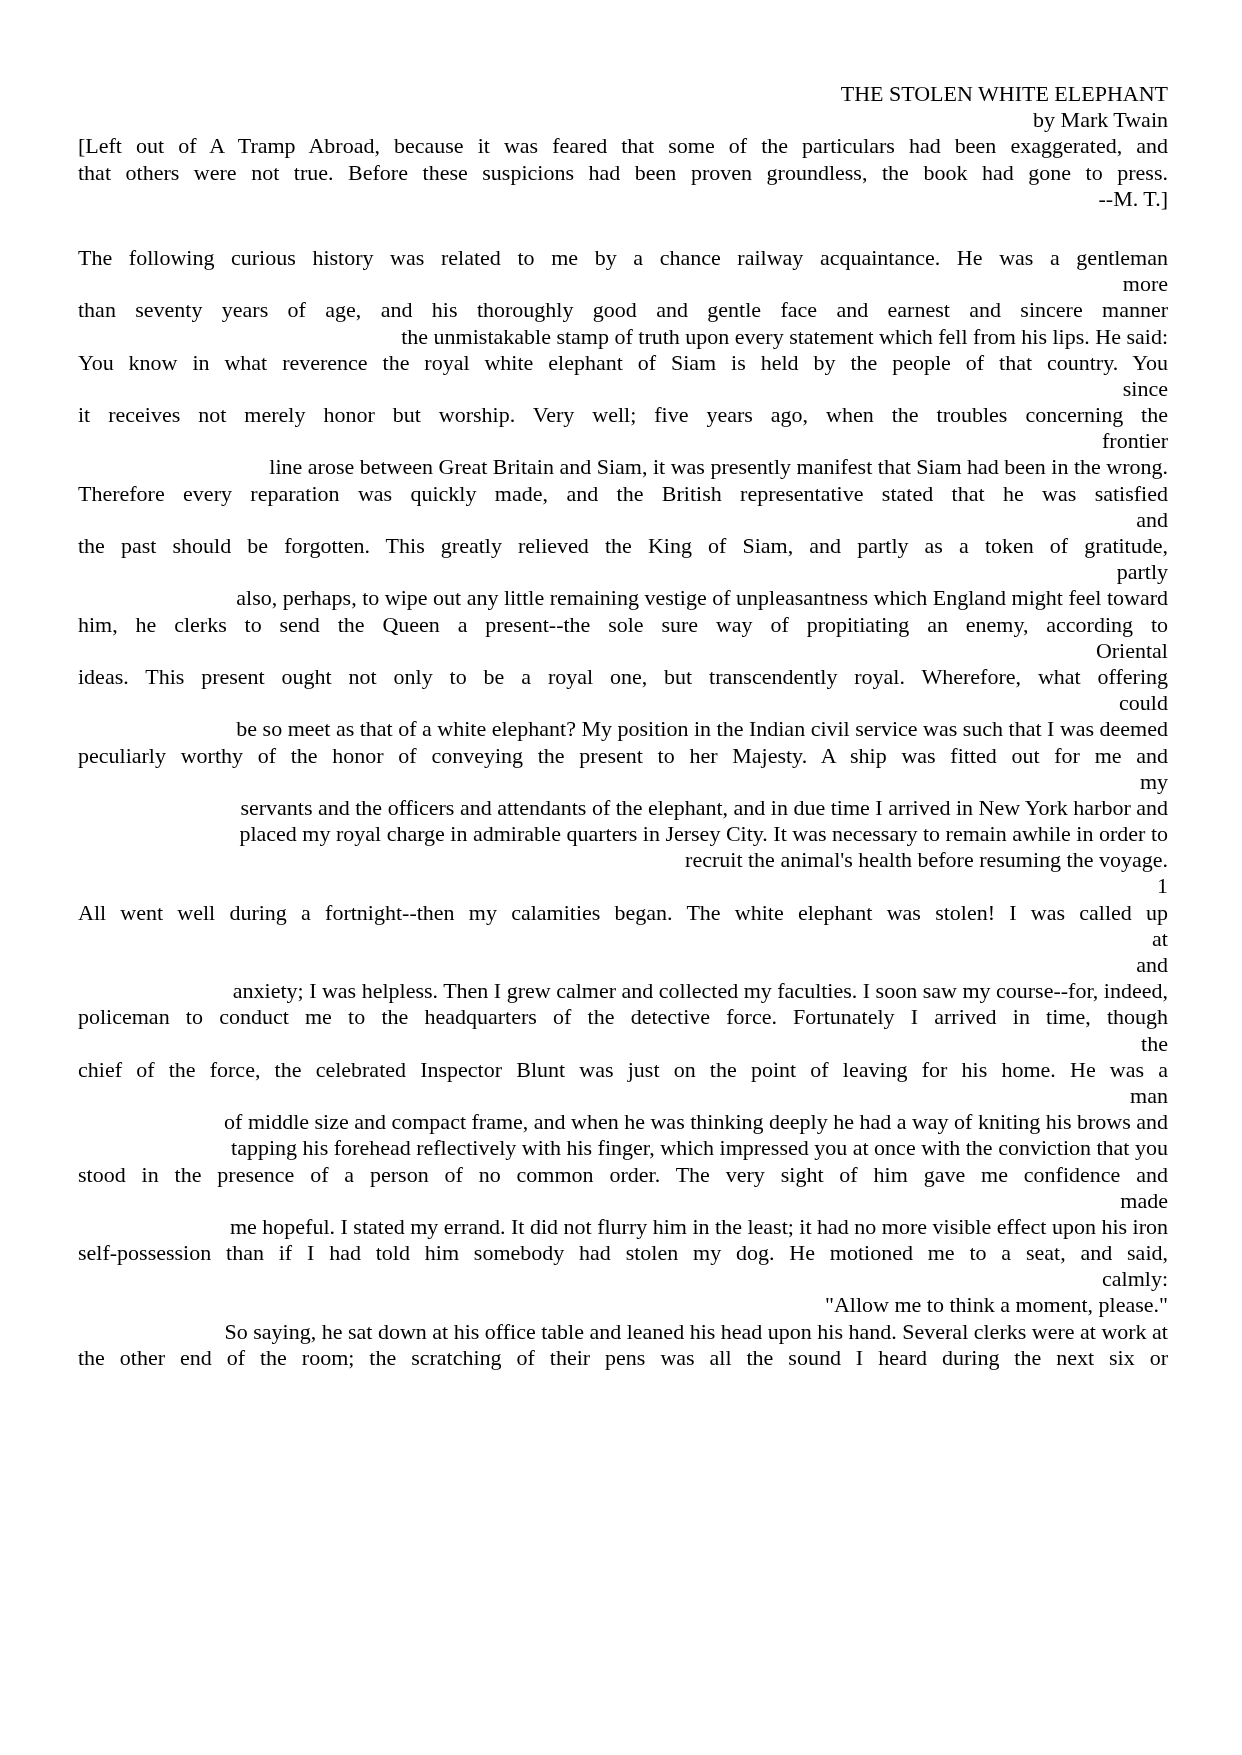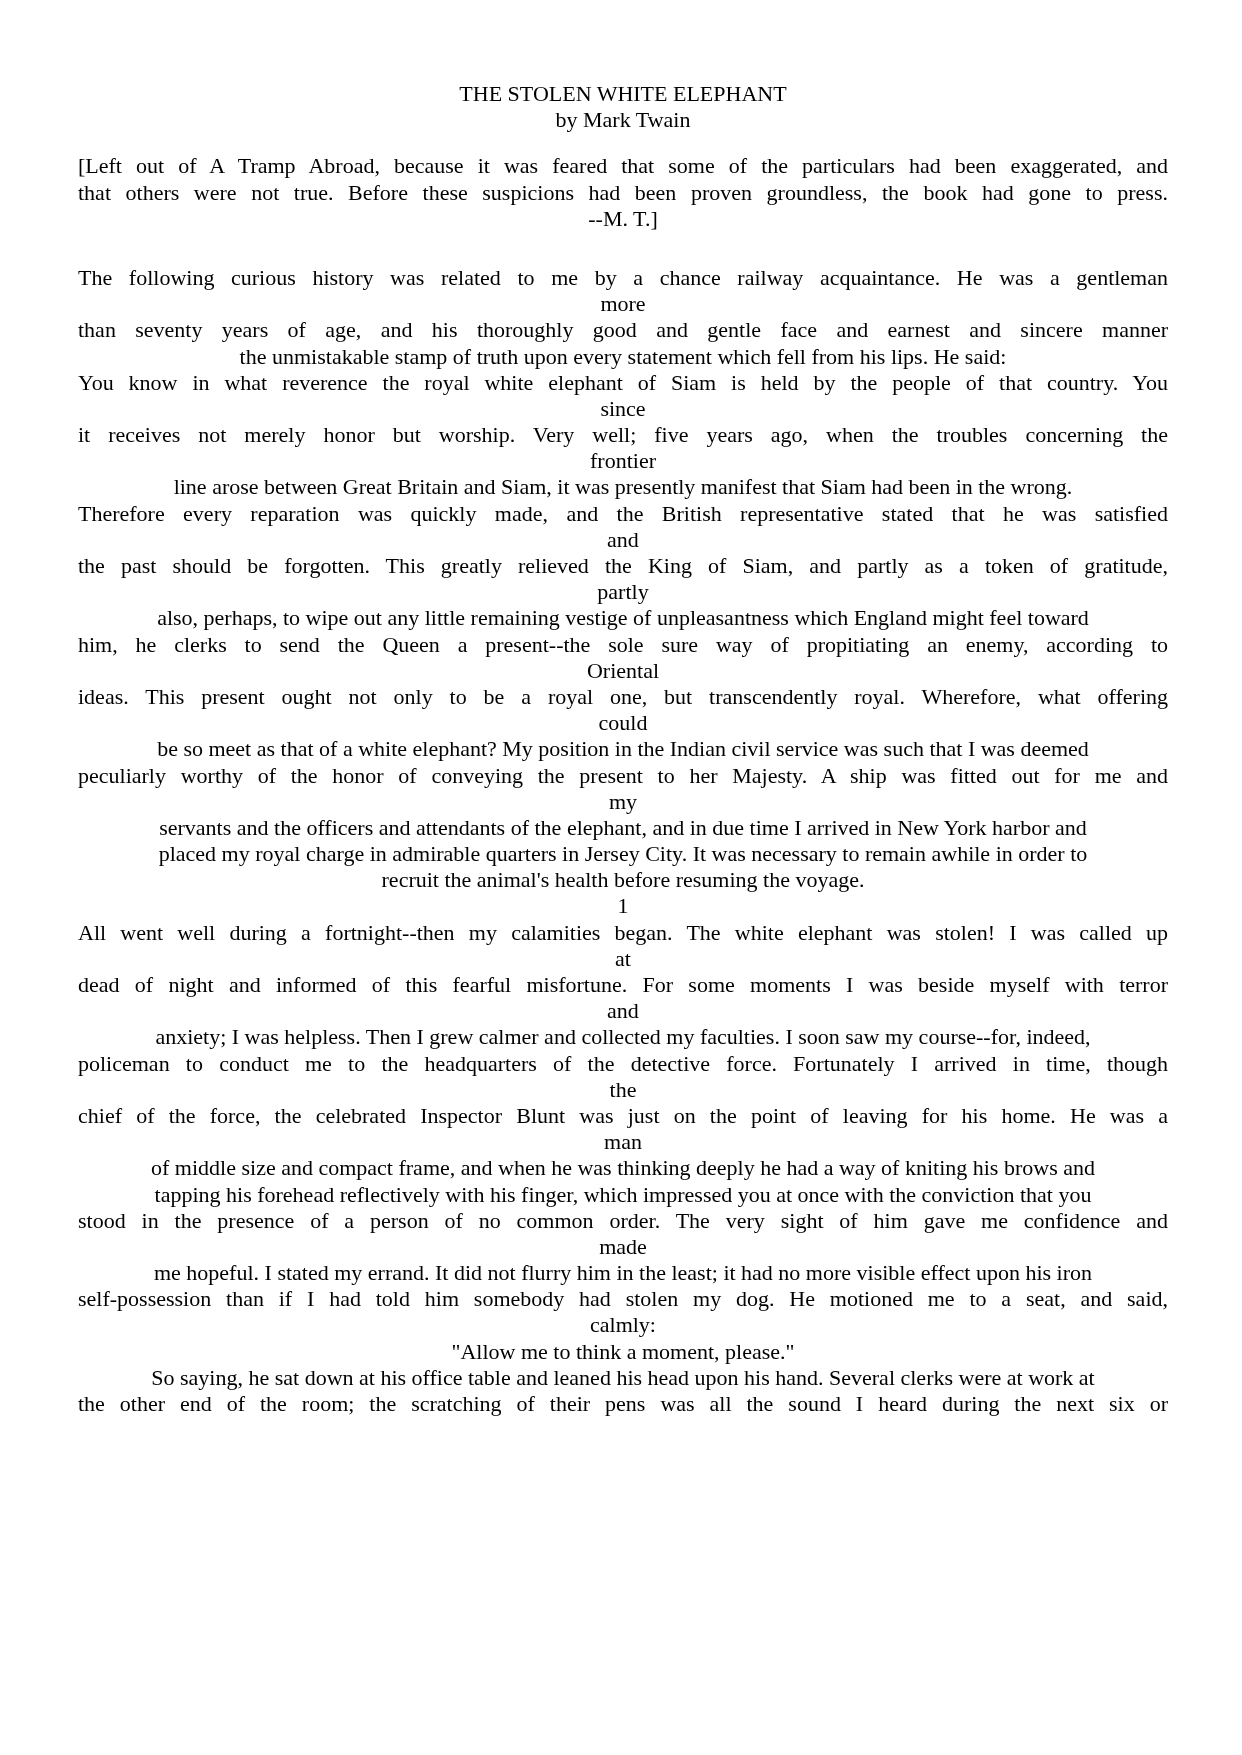--- a/index.html
+++ b/index.html
@@ -17,27 +17,27 @@
     color: #000000;
     font-family: "Liberation Serif", "DejaVu Serif", serif;
     font-size: 22px;
     line-height: 26.2px;
     padding: 81px 74px 0 78px;
   }
   .line {
     height: 26.2px;
     overflow: hidden;
     white-space: normal;
-    text-align: center;
+    text-align: right;
   }
   .line.justify {
     text-align: justify;
     text-align-last: justify;
   }
-  .section-note { margin-top: 20px; }
+  .section-note { }
   .section-body { margin-top: 33px; }
 </style>
 </head>
 <body>
 
 <div class="page" style="background: rgb(255, 255, 255); color: rgb(0, 0, 0);">
   <div class="line">THE STOLEN WHITE ELEPHANT</div>
   <div class="line">by Mark Twain</div>
   <div class="section-note">
       <div class="line justify">[Left out of A Tramp Abroad, because it was feared that some of the particulars had been exaggerated, and</div>
@@ -65,21 +65,20 @@
       <div class="line">could</div>
       <div class="line">be so meet as that of a white elephant? My position in the Indian civil service was such that I was deemed</div>
       <div class="line justify">peculiarly worthy of the honor of conveying the present to her Majesty. A ship was fitted out for me and</div>
       <div class="line">my</div>
       <div class="line">servants and the officers and attendants of the elephant, and in due time I arrived in New York harbor and</div>
       <div class="line">placed my royal charge in admirable quarters in Jersey City. It was necessary to remain awhile in order to</div>
       <div class="line">recruit the animal's health before resuming the voyage.</div>
       <div class="line">1</div>
       <div class="line justify">All went well during a fortnight--then my calamities began. The white elephant was stolen! I was called up</div>
       <div class="line">at</div>
-      <div class="line justify">dead of night and informed of this fearful misfortune. For some moments I was beside myself with terror</div>
       <div class="line">and</div>
       <div class="line">anxiety; I was helpless. Then I grew calmer and collected my faculties. I soon saw my course--for, indeed,</div>
       <div class="line justify">policeman to conduct me to the headquarters of the detective force. Fortunately I arrived in time, though</div>
       <div class="line">the</div>
       <div class="line justify">chief of the force, the celebrated Inspector Blunt was just on the point of leaving for his home. He was a</div>
       <div class="line">man</div>
       <div class="line">of middle size and compact frame, and when he was thinking deeply he had a way of kniting his brows and</div>
       <div class="line">tapping his forehead reflectively with his finger, which impressed you at once with the conviction that you</div>
       <div class="line justify">stood in the presence of a person of no common order. The very sight of him gave me confidence and</div>
       <div class="line">made</div>

